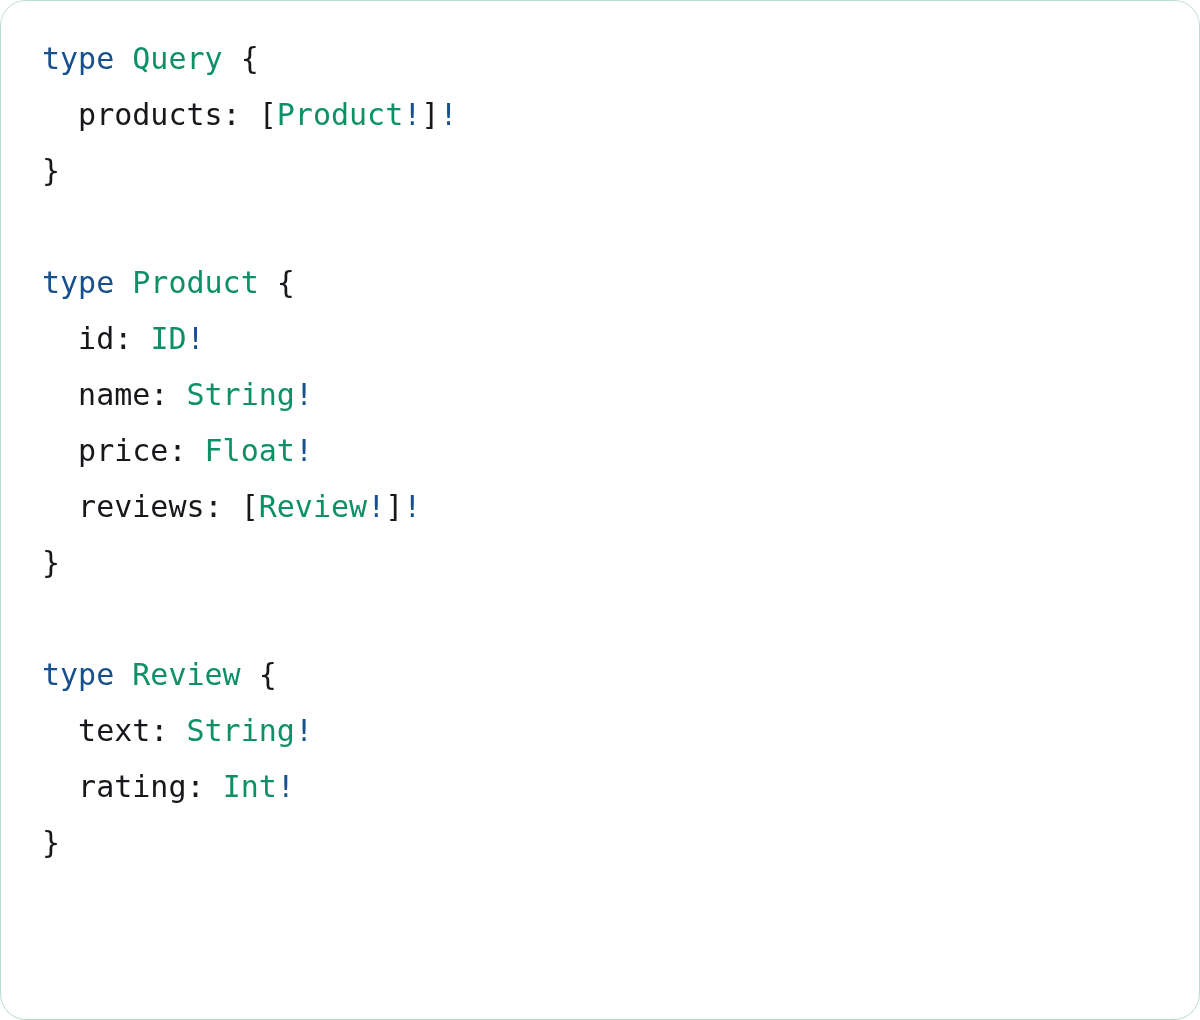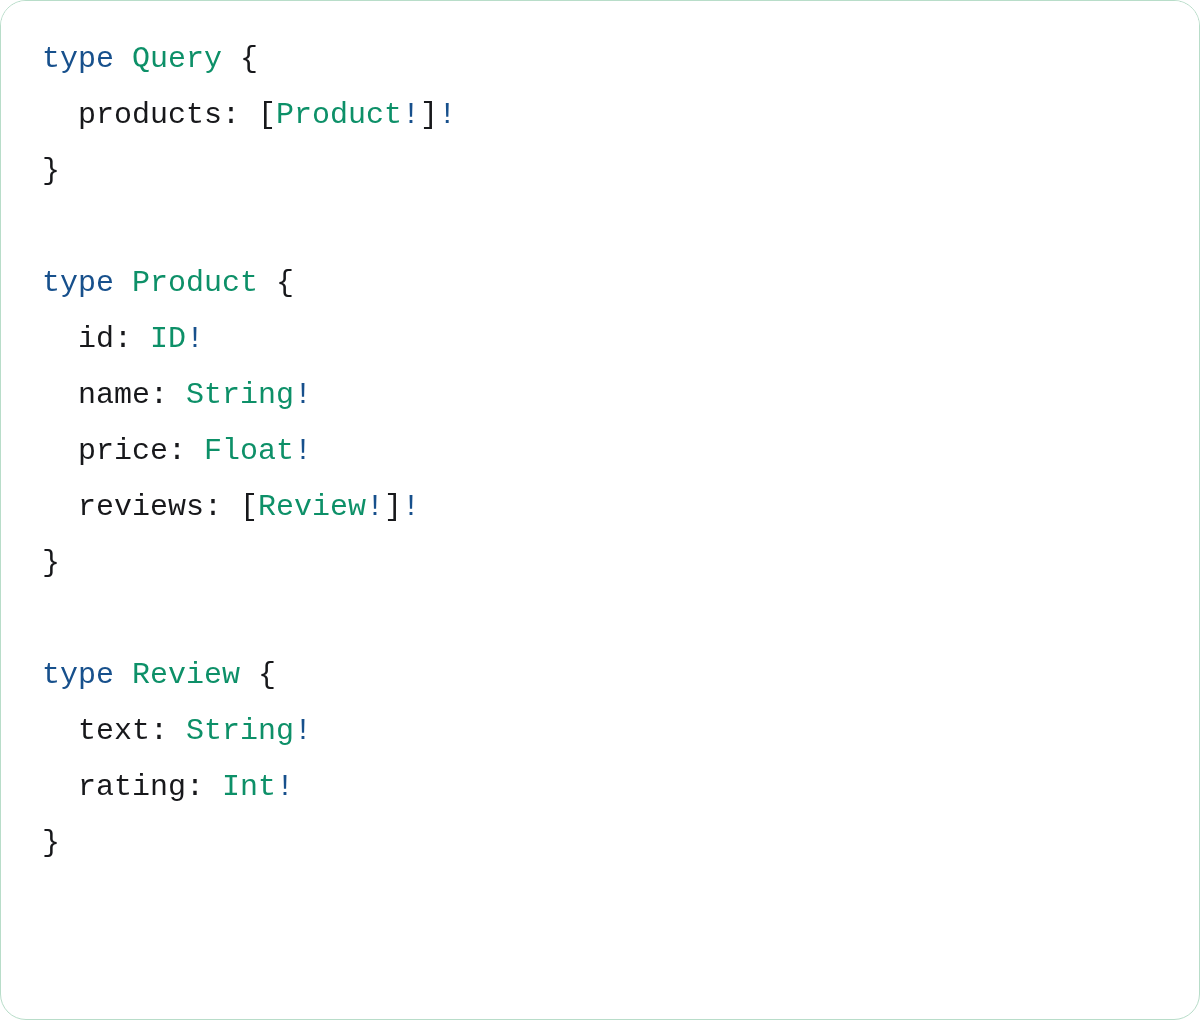--- a/index.html
+++ b/index.html
@@ -84,21 +84,20 @@
     line-height: 56px;
     margin: 0;
     padding: 0 0 0 41px;
     white-space: pre;
     color: #17181b;
     font-weight: 500;
   }
   .code-line {
     height: 56px;
     white-space: pre;
-    font-family: Liberation Mono, monospace;
   }
   .code-line.blank {
     height: 56px;
   }
 
   .tok-keyword { color: #17508c; }
   .tok-type    { color: #0d9068; }
   .tok-bang    { color: #17508c; }
   .tok-punct   { color: #17181b; }
   .tok-field   { color: #17181b; }

